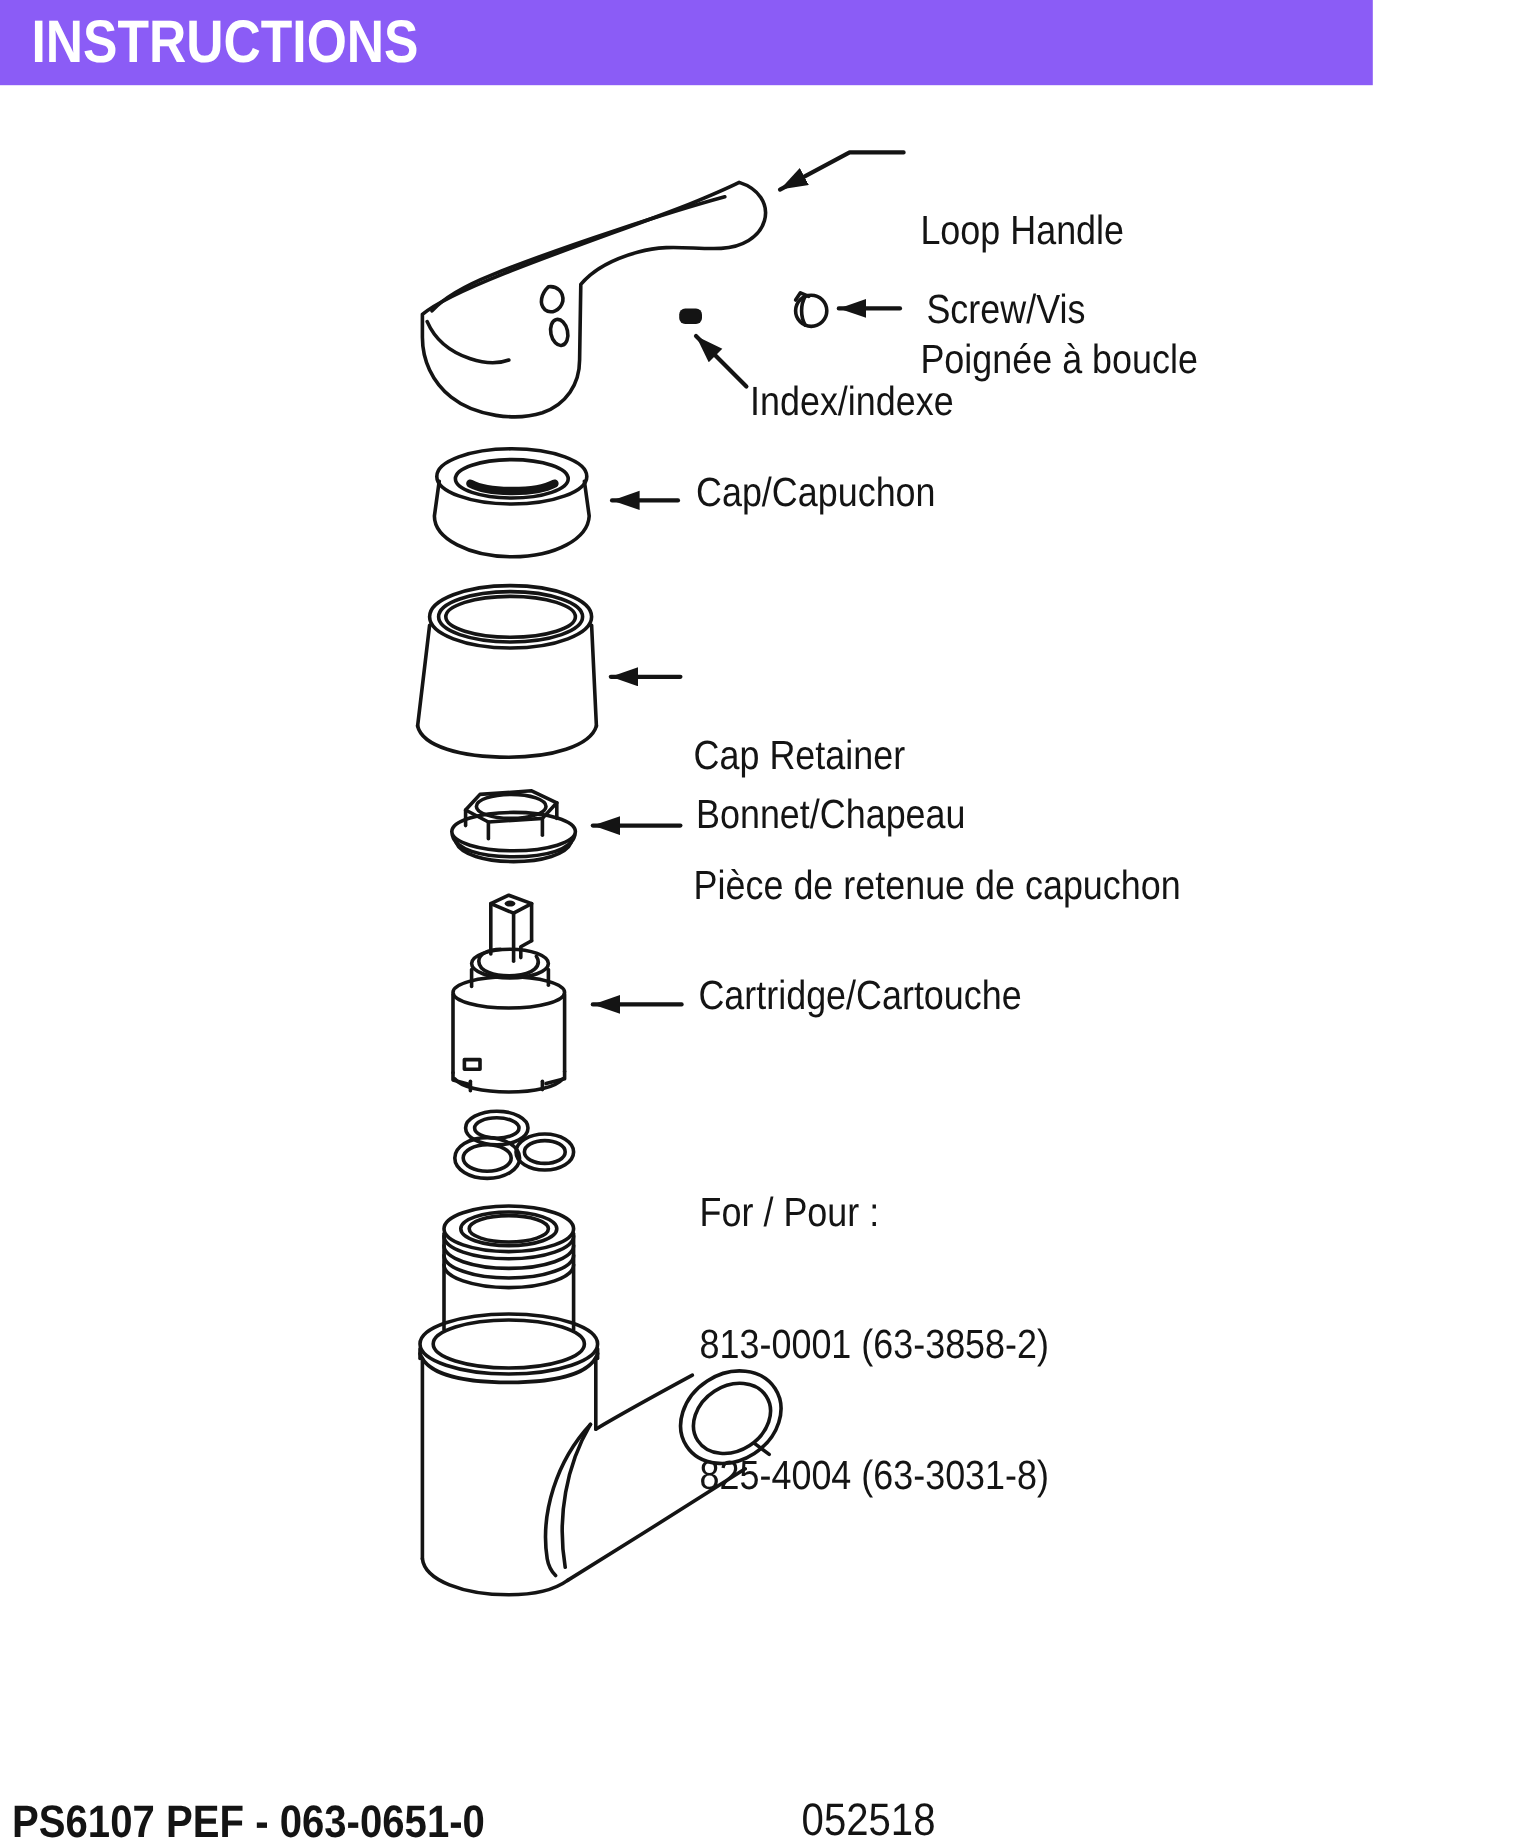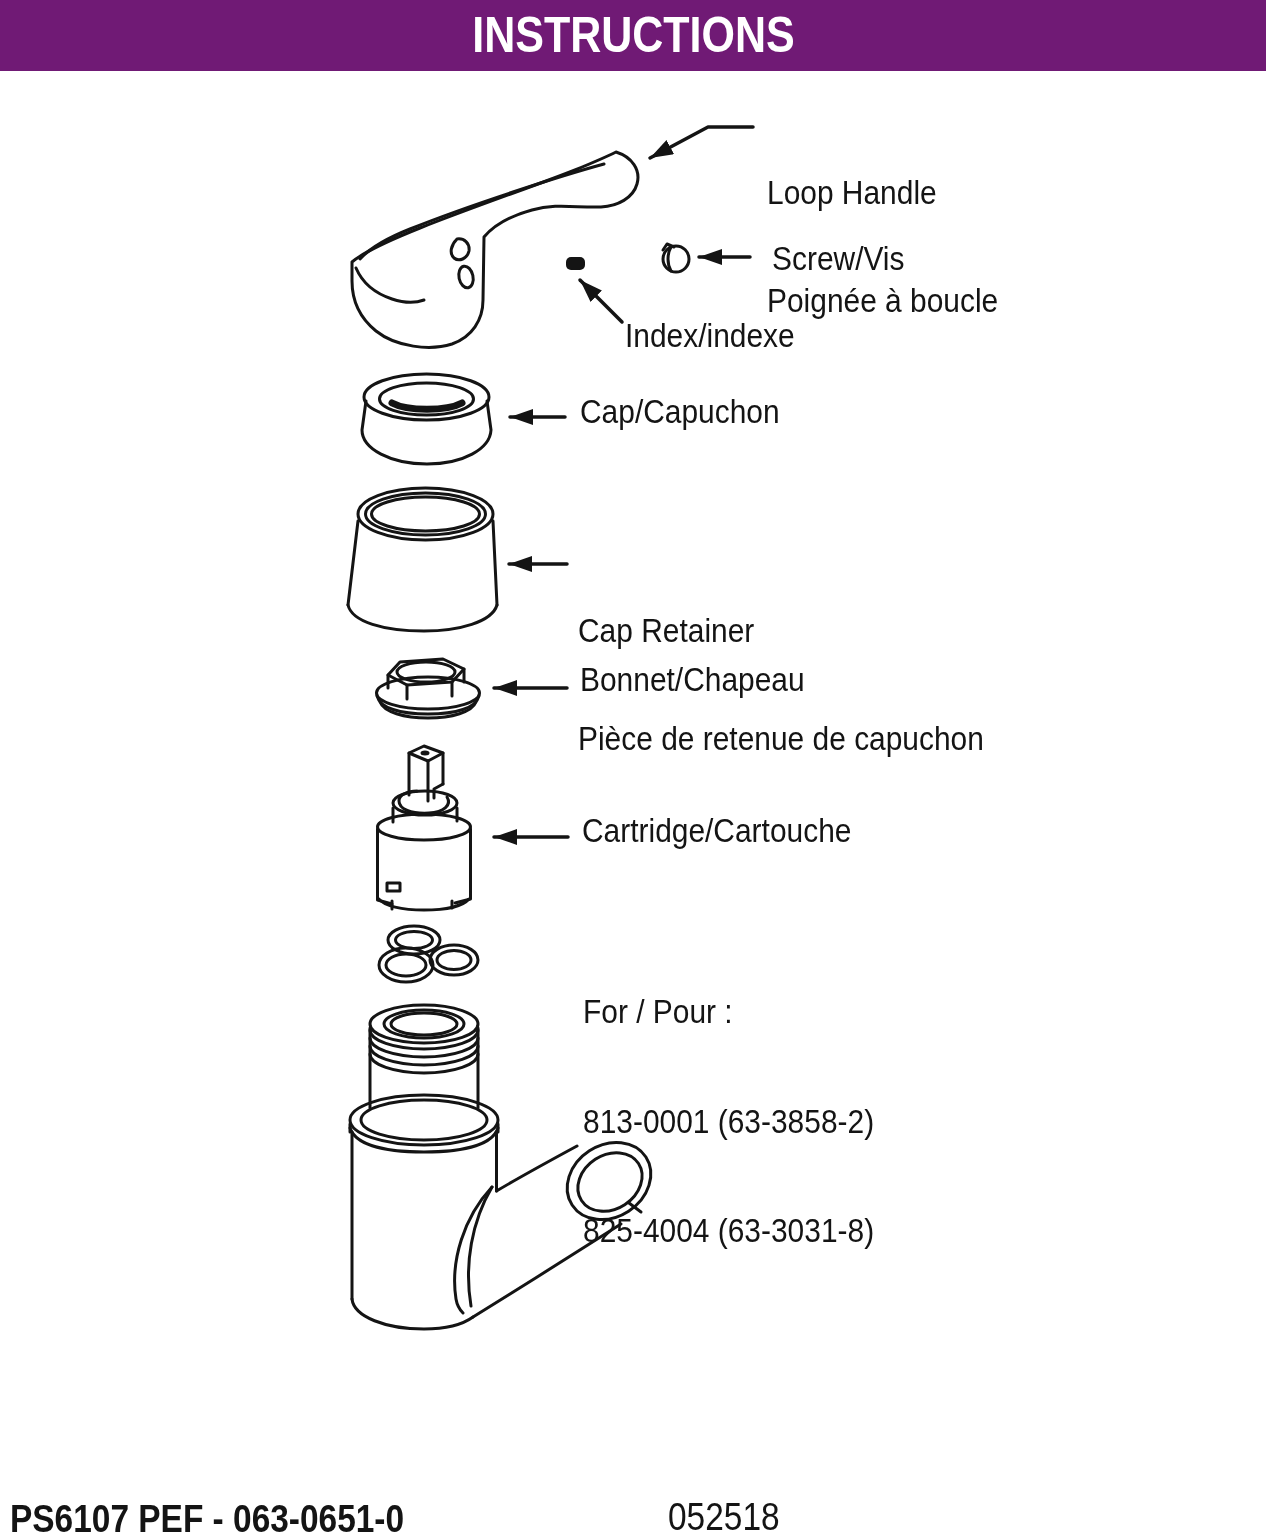--- a/index.html
+++ b/index.html
@@ -1,22 +1,22 @@
 <!DOCTYPE html>
 <html><head>
 <meta charset="utf-8">
 <style>
   html,body{margin:0;padding:0;background:#fff;}
   .page{
     position:relative;width:1280px;height:1536px;background:#fff;overflow:hidden;
     font-family:"Liberation Sans",sans-serif;color:#141414;
   }
   .header{
-    position:absolute;left:0;top:0;width:1266px;height:71px;background:#701a75;
-    text-align:center;line-height:71px;
+    position:absolute;left:0;top:0;width:1144px;height:71px;background:#8b5cf6;
+    line-height:71px;
   }
   .header-title{
     display:inline-block;color:#fff;font-weight:bold;font-size:50px;line-height:71px;
     transform:scaleX(0.86);white-space:pre;
   }
   .art{position:absolute;left:0;top:0;width:1280px;height:1536px;}
   .lbl{
     position:absolute;font-size:34px;line-height:36px;white-space:pre;color:#141414;
     transform:scaleX(0.88);transform-origin:0 0;
   }

